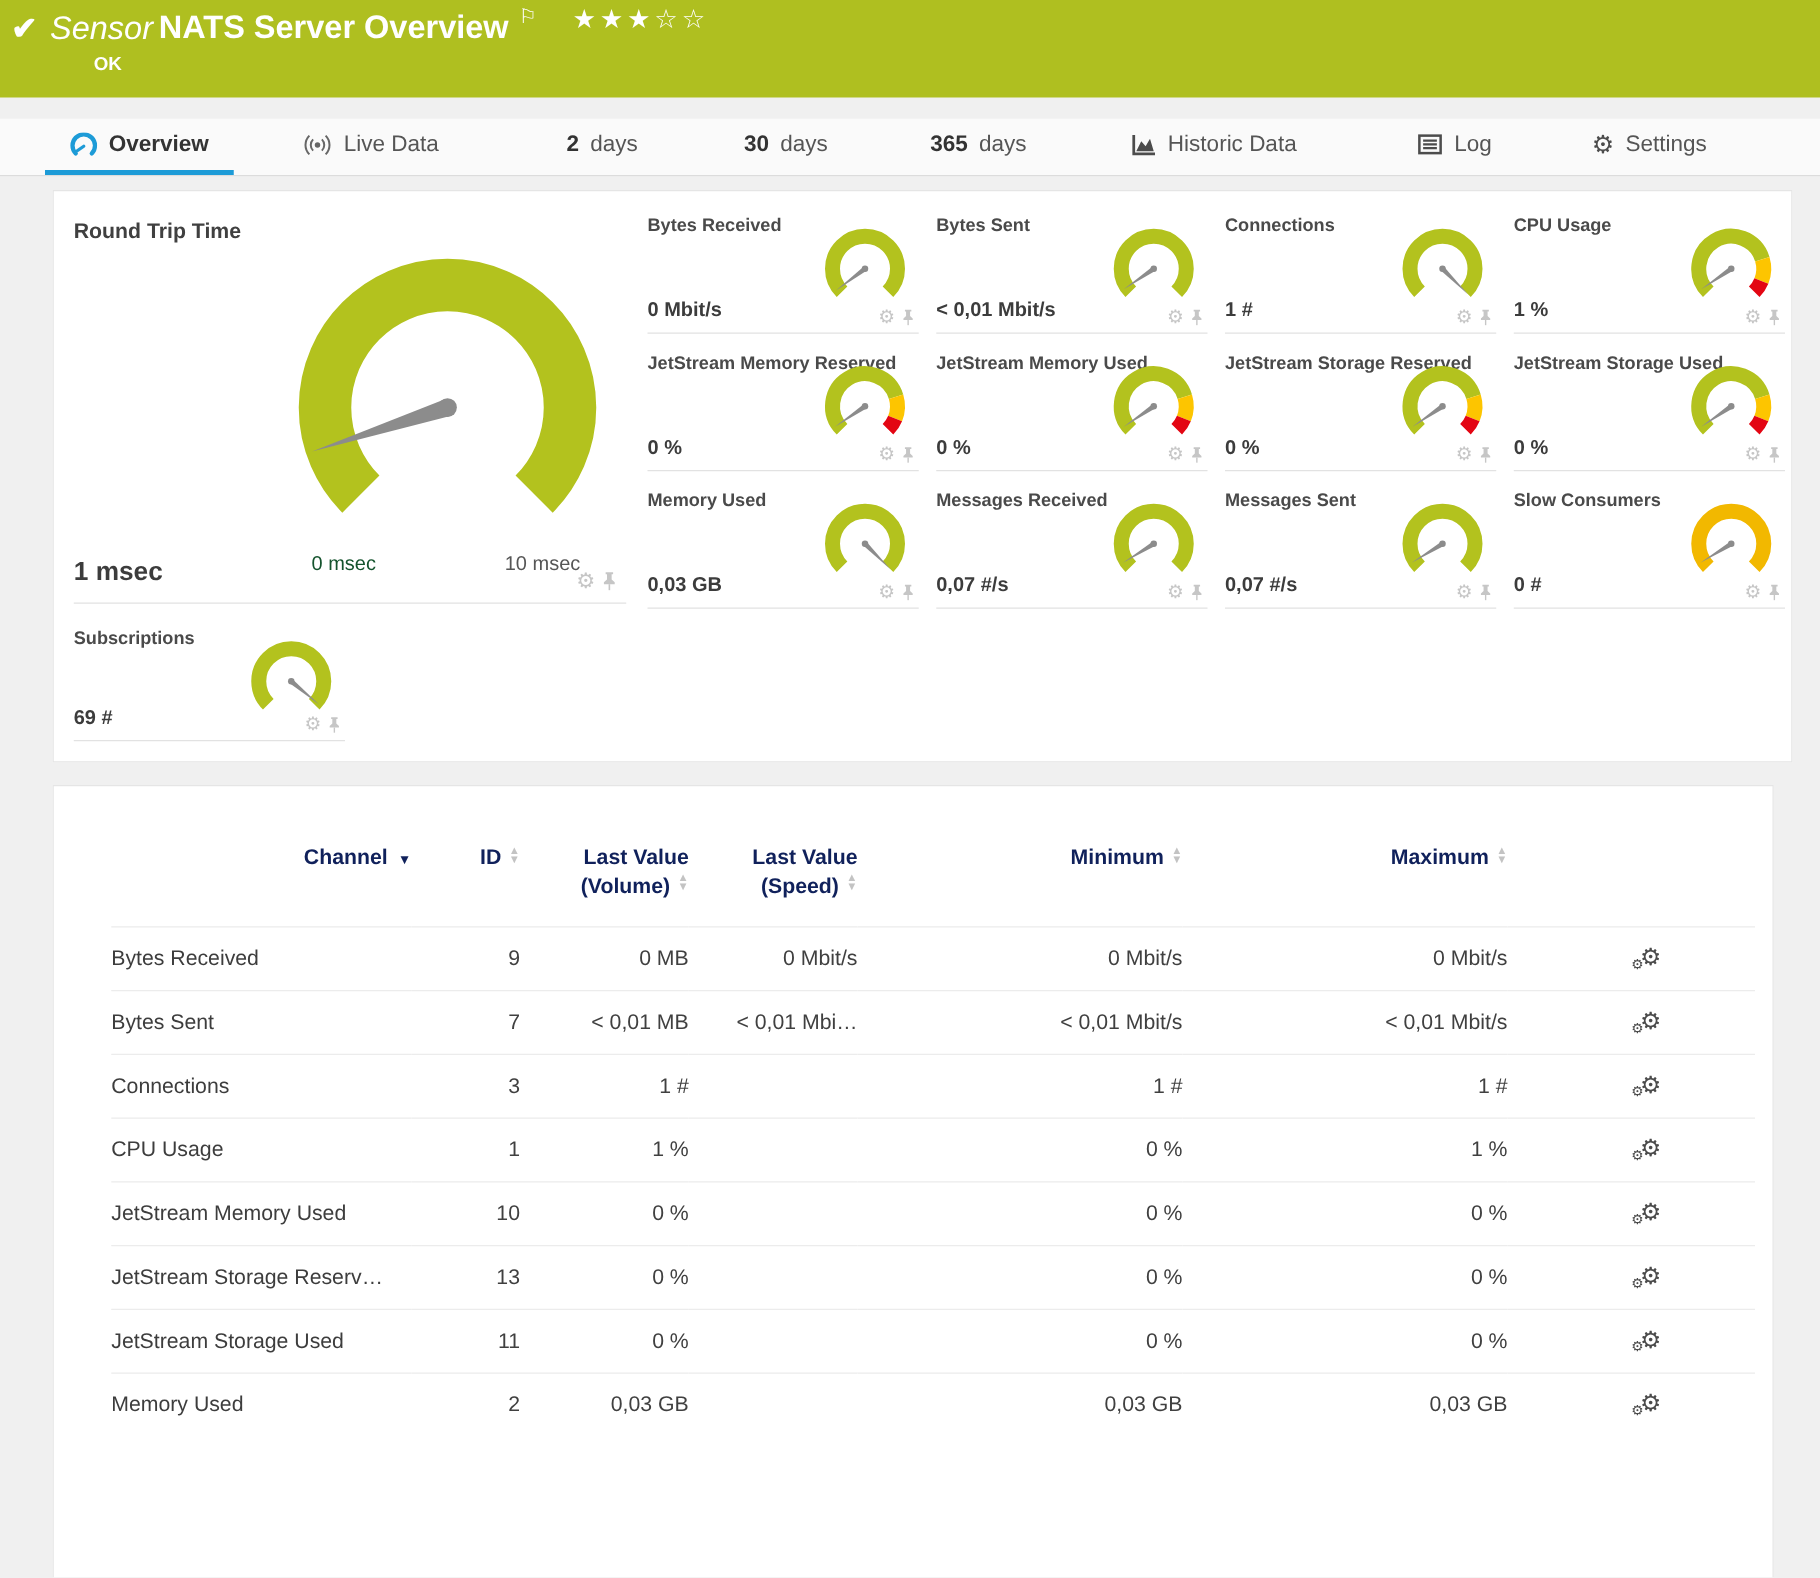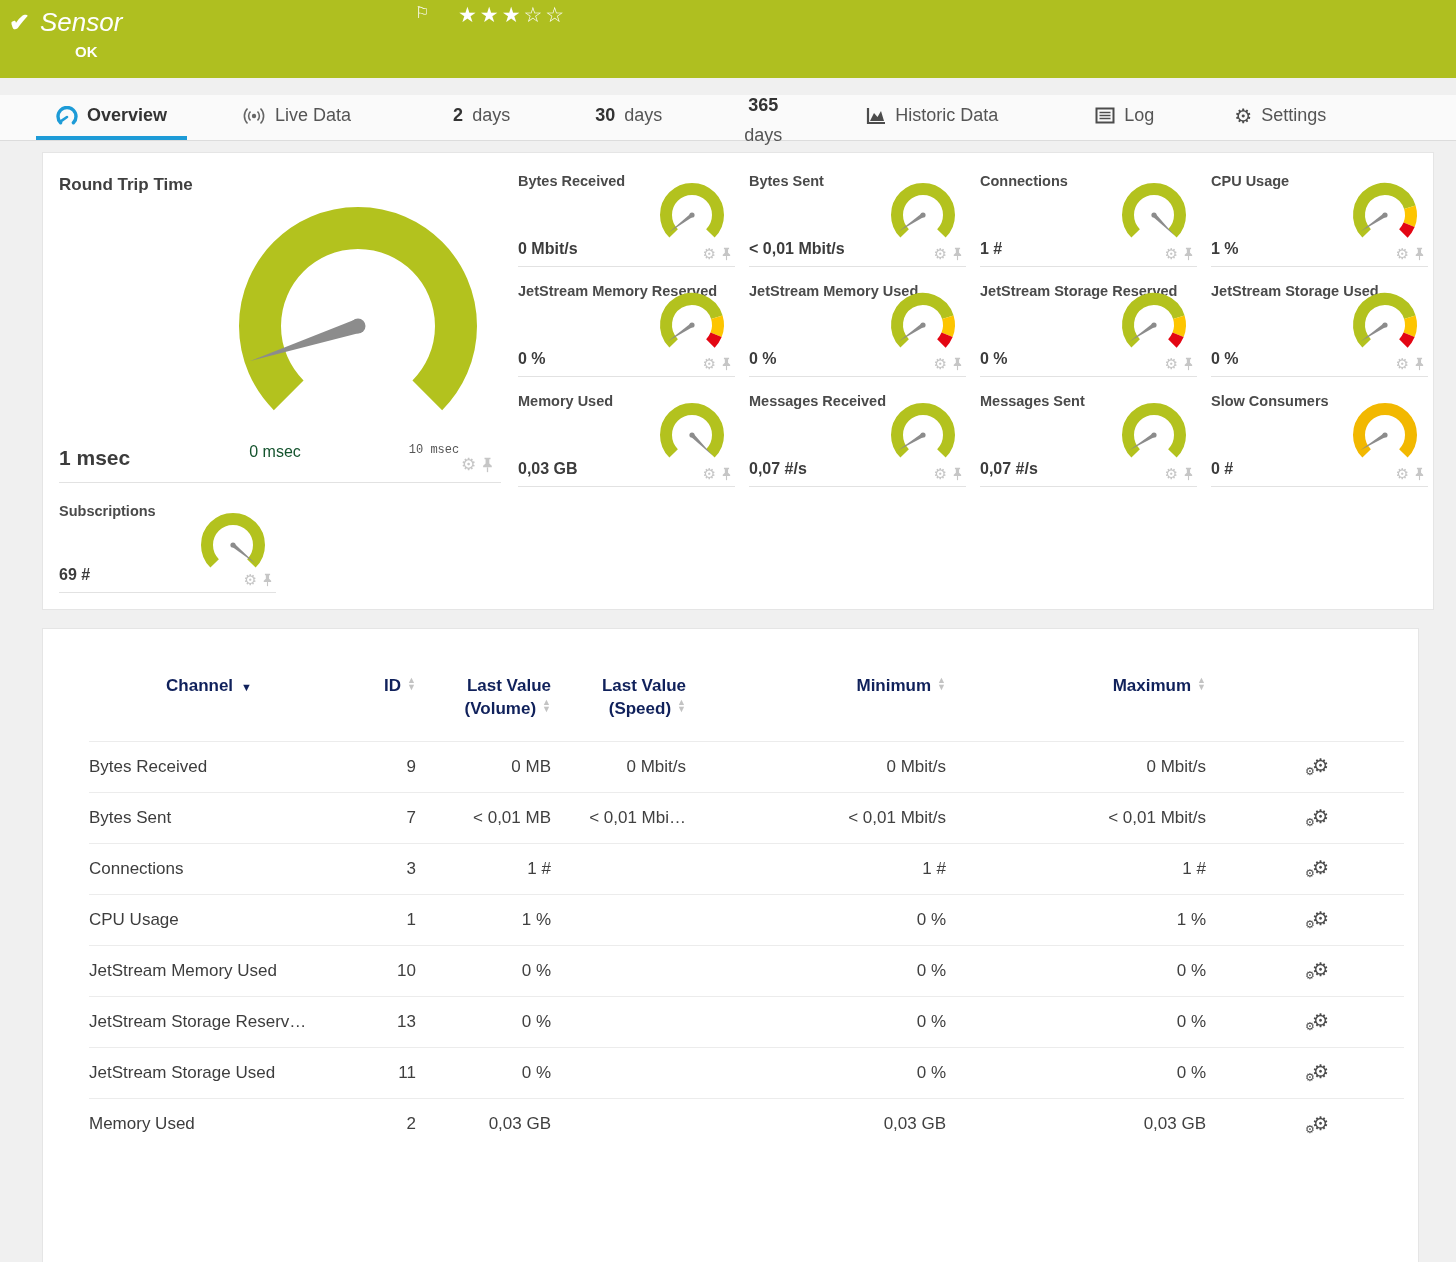--- a/index.html
+++ b/index.html
@@ -18,35 +18,35 @@
 
   
   .tabbar { position:absolute; left:0; top:95px; width:1456px; height:46px; background:#fafafa;
             border-bottom:1px solid #dcdcdc; display:flex; align-items:stretch; }
   .tab { display:inline-flex; align-items:center; gap:9px; padding:0 20px; font-size:18px; color:#555;
          cursor:pointer; border-bottom:4px solid transparent; }
   .tab .t-num { font-weight:bold; color:#333; }
   .tab.active { color:#333; font-weight:bold; border-bottom-color:#1d9bd7; }
   .tab:nth-child(1){margin-left:36px;} .tab:nth-child(2){margin-left:35px;}
   .tab:nth-child(3){margin-left:62px;} .tab:nth-child(4){margin-left:45px;}
-  .tab:nth-child(5){margin-left:42px;flex-direction:column;} .tab:nth-child(6){margin-left:44px;}
+  .tab:nth-child(5){margin-left:42px;} .tab:nth-child(6){margin-left:44px;}
   .tab:nth-child(7){margin-left:57px;} .tab:nth-child(8){margin-left:40px;}
   .tab .t-icon { display:inline-flex; align-items:center; }
   .gi { font-size:20px; color:#4c4c4c; }
 
   
   .panel { position:absolute; background:#fff; border:1px solid #e5e5e5; }
   .gauges-panel { left:42px; top:152px; width:1392px; height:458px; }
   .table-panel  { left:42px; top:628px; width:1377px; height:660px; }
 
   
   .rtt-title { position:absolute; left:16px; top:22px; font-size:17px; font-weight:bold; color:#404040; }
   .rtt-dial { position:absolute; left:155px; top:13px; }
   .rtt-scale-min { position:absolute; left:192px; top:290px; width:80px; text-align:center; font-size:16px; color:#14532d; }
-  .rtt-scale-max { position:absolute; left:351px; top:290px; width:80px; text-align:center; font-size:12px; color:#565656;font-family:Liberation Mono, monospace; }
+  .rtt-scale-max { position:absolute; left:351px; top:290px; width:80px; text-align:center; font-size:16px; color:#565656; }
   .rtt-value { position:absolute; left:16px; top:293px; font-size:21px; font-weight:bold; color:#3c3c3c; }
   .rtt-actions { position:absolute; left:418px; top:303px; }
   .rtt-divider { position:absolute; left:16px; top:329px; width:442px; border-top:1px solid #e2e2e2; }
 
   
   .small-grid { position:absolute; left:475px; top:18px; display:grid;
                 grid-template-columns:repeat(4,217px); column-gap:14px; grid-auto-rows:96px; row-gap:14px; }
   .g-cell { position:relative; border-bottom:1px solid #e2e2e2; }
   .g-cell.sub-cell { position:absolute; left:16px; top:348px; width:217px; height:92px; }
   .g-title { position:absolute; left:0; top:2px; font-size:14.5px; font-weight:bold; color:#4a4a4a; white-space:nowrap; }
@@ -59,39 +59,40 @@
   .actions .a-pin { cursor:pointer; display:inline-flex; }
   .rtt-actions .a-gear { font-size:17px; }
 
   
   .table-wrap { padding:46px 16px 0 46px; }
   table { border-collapse:collapse; table-layout:fixed; width:1315px; }
   col.c-channel{width:240px;} col.c-id{width:87px;} col.c-vol{width:135px;} col.c-spd{width:135px;}
   col.c-min{width:260px;} col.c-max{width:260px;} col.c-gear{width:198px;}
   th { font-size:17px; font-weight:bold; color:#10215b; vertical-align:top; text-align:right;
        padding:0 0 20px 0; line-height:1.35; cursor:pointer; }
-  th.h-channel { text-align:center; }
+  th.h-channel { text-align:right; }
   td { font-size:17px; color:#404040; height:51px; text-align:right; }
   td.d-channel { text-align:left; color:#3d3d3d; cursor:pointer; }
   tbody tr { border-top:1px solid #ececec; }
   td.d-gear { text-align:left; padding-left:106px; }
   .caret { color:#10215b; font-size:11px; margin-left:8px; }
   .sort { display:inline-flex; flex-direction:column; margin-left:6px; vertical-align:middle; line-height:0; }
   .sort i { font-style:normal; font-size:9px; color:#c3c3c3; height:7px; display:block; }
   .gears { position:relative; display:inline-block; font-size:19px; color:#4b4b4b; line-height:1; cursor:pointer; }
   .gears::after { content:"⚙"; position:absolute; font-size:11px; left:-7px; bottom:-2px; }
 </style>
 </head>
 <body>
 
 <div class="page">
 
   <div class="hdr">
     <span class="chk">✔</span>
     <span class="sensor">Sensor</span>
+    <span class="title">NATS Server Overview</span>
     <span class="flag">⚐</span>
     <span class="stars"><span>★★★</span><span>☆☆</span></span>
     <span class="ok">OK</span>
   </div>
 
   <div class="tabbar" id="tabbar">
       <div class="tab active">
       <span class="t-icon">
           <svg width="22" height="20" viewBox="0 0 22 20">
             <path d="M4.6 16.8 A9 9 0 1 1 17.4 16.8" fill="none" stroke="#1d9bd7" stroke-width="3.4" stroke-linecap="round"></path>

